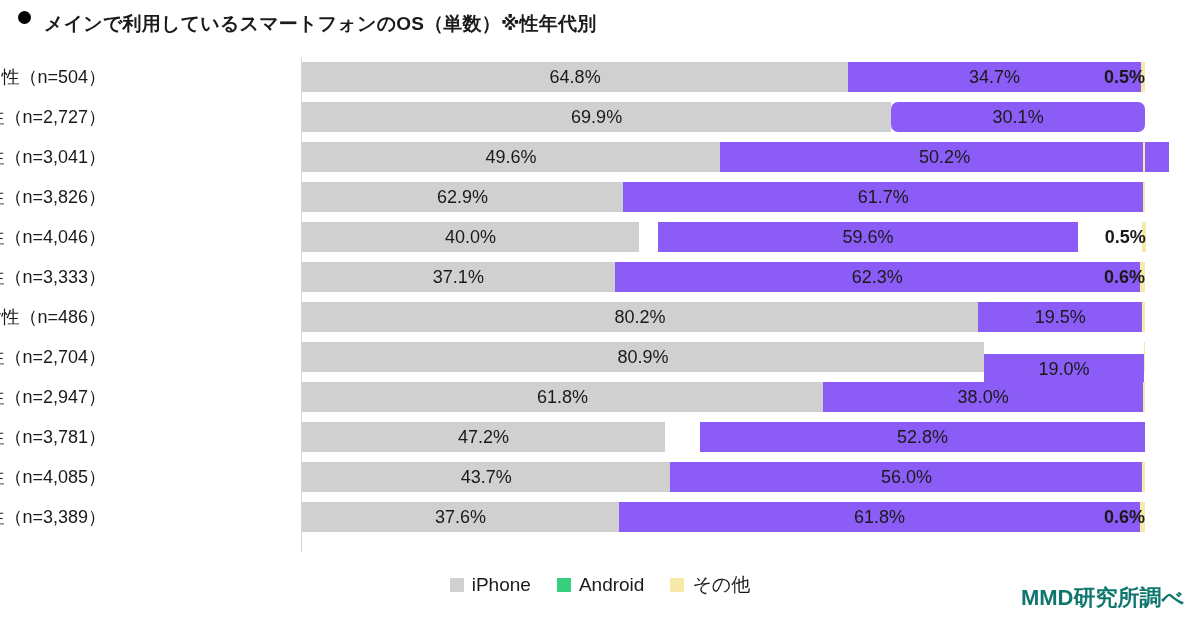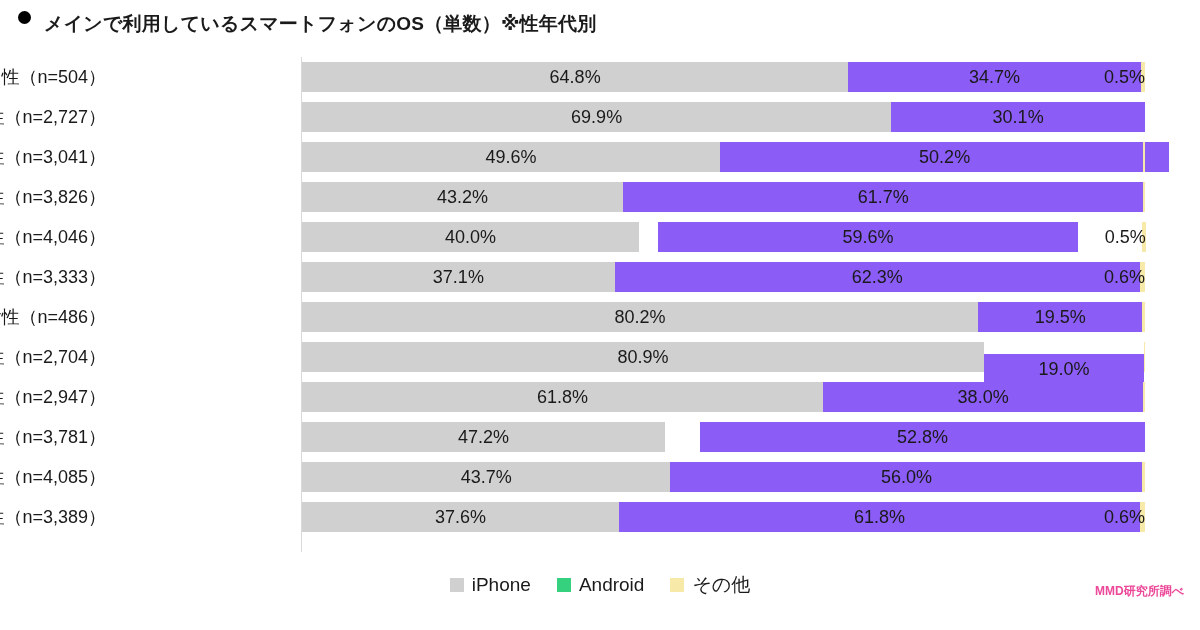--- a/index.html
+++ b/index.html
@@ -90,21 +90,21 @@
   .seg {
     position: absolute;
     top: 0;
     height: 30px;
     display: flex;
     align-items: center;
     justify-content: center;
   }
   .seg-iphone  { background: #d0d0d0; }
   .seg-android { background: #8b5cf6; }
-  .seg-other   { background: #f7e9a8; }
+  .seg-other   { background: #f7e9a8; font-weight: bold; }
 
   .seg-label {
     font-size: 18px;
     color: #1a1a1a;
     white-space: nowrap;
     line-height: 1;
   }
   
   .seg-other .seg-label {
     position: absolute;
@@ -137,23 +137,23 @@
     font-size: 19px;
     color: #1a1a1a;
     white-space: nowrap;
   }
 
   
   #source {
     position: absolute;
     right: 16px;
     top: 583px;
-    font-size: 12px;
+    font-size: 22px;
     font-weight: bold;
-    color: #ec4899;
+    color: #0f766e;
     white-space: nowrap;
     text-align: right;
   }
 </style>
 </head>
 <body>
 
 <div id="page">
 
   <div class="title-row">
@@ -177,42 +177,42 @@
               <span class="seg-label" style="left: auto; right: 0px; transform: none;">0.5%</span>
             </div>
           </div>
         </div>
         <div class="row">
           <div class="row-label">20代男性（n=2,727）</div>
           <div class="bar-track">
             <div class="seg seg-iphone" style="left: 0px; width: 589.257px;">
               <span class="seg-label">69.9%</span>
             </div>
-            <div class="seg seg-android" style="left: 589.257px; width: 253.743px;">
+            <div class="seg seg-android" style="left: 589.257px; width: 253.743px; border-radius: 7px;">
               <span class="seg-label">30.1%</span>
             </div>
           </div>
         </div>
         <div class="row">
           <div class="row-label">30代男性（n=3,041）</div>
           <div class="bar-track">
             <div class="seg seg-iphone" style="left: 0px; width: 418.128px;">
               <span class="seg-label">49.6%</span>
             </div>
             <div class="seg seg-android" style="left: 418.128px; width: 449px;">
               <span class="seg-label">50.2%</span>
             </div>
             <div class="seg seg-other" style="left: 841.314px; width: 1.686px;"></div>
           </div>
         </div>
         <div class="row">
           <div class="row-label">40代男性（n=3,826）</div>
           <div class="bar-track">
             <div class="seg seg-iphone" style="left: 0px; width: 321.183px;">
-              <span class="seg-label">43.2%</span>
+              <span class="seg-label">62.9%</span>
             </div>
             <div class="seg seg-android" style="left: 321.183px; width: 520.131px;">
               <span class="seg-label">61.7%</span>
             </div>
             <div class="seg seg-other" style="left: 841.314px; width: 1.686px;"></div>
           </div>
         </div>
         <div class="row">
           <div class="row-label">50代男性（n=4,046）</div>
           <div class="bar-track">

